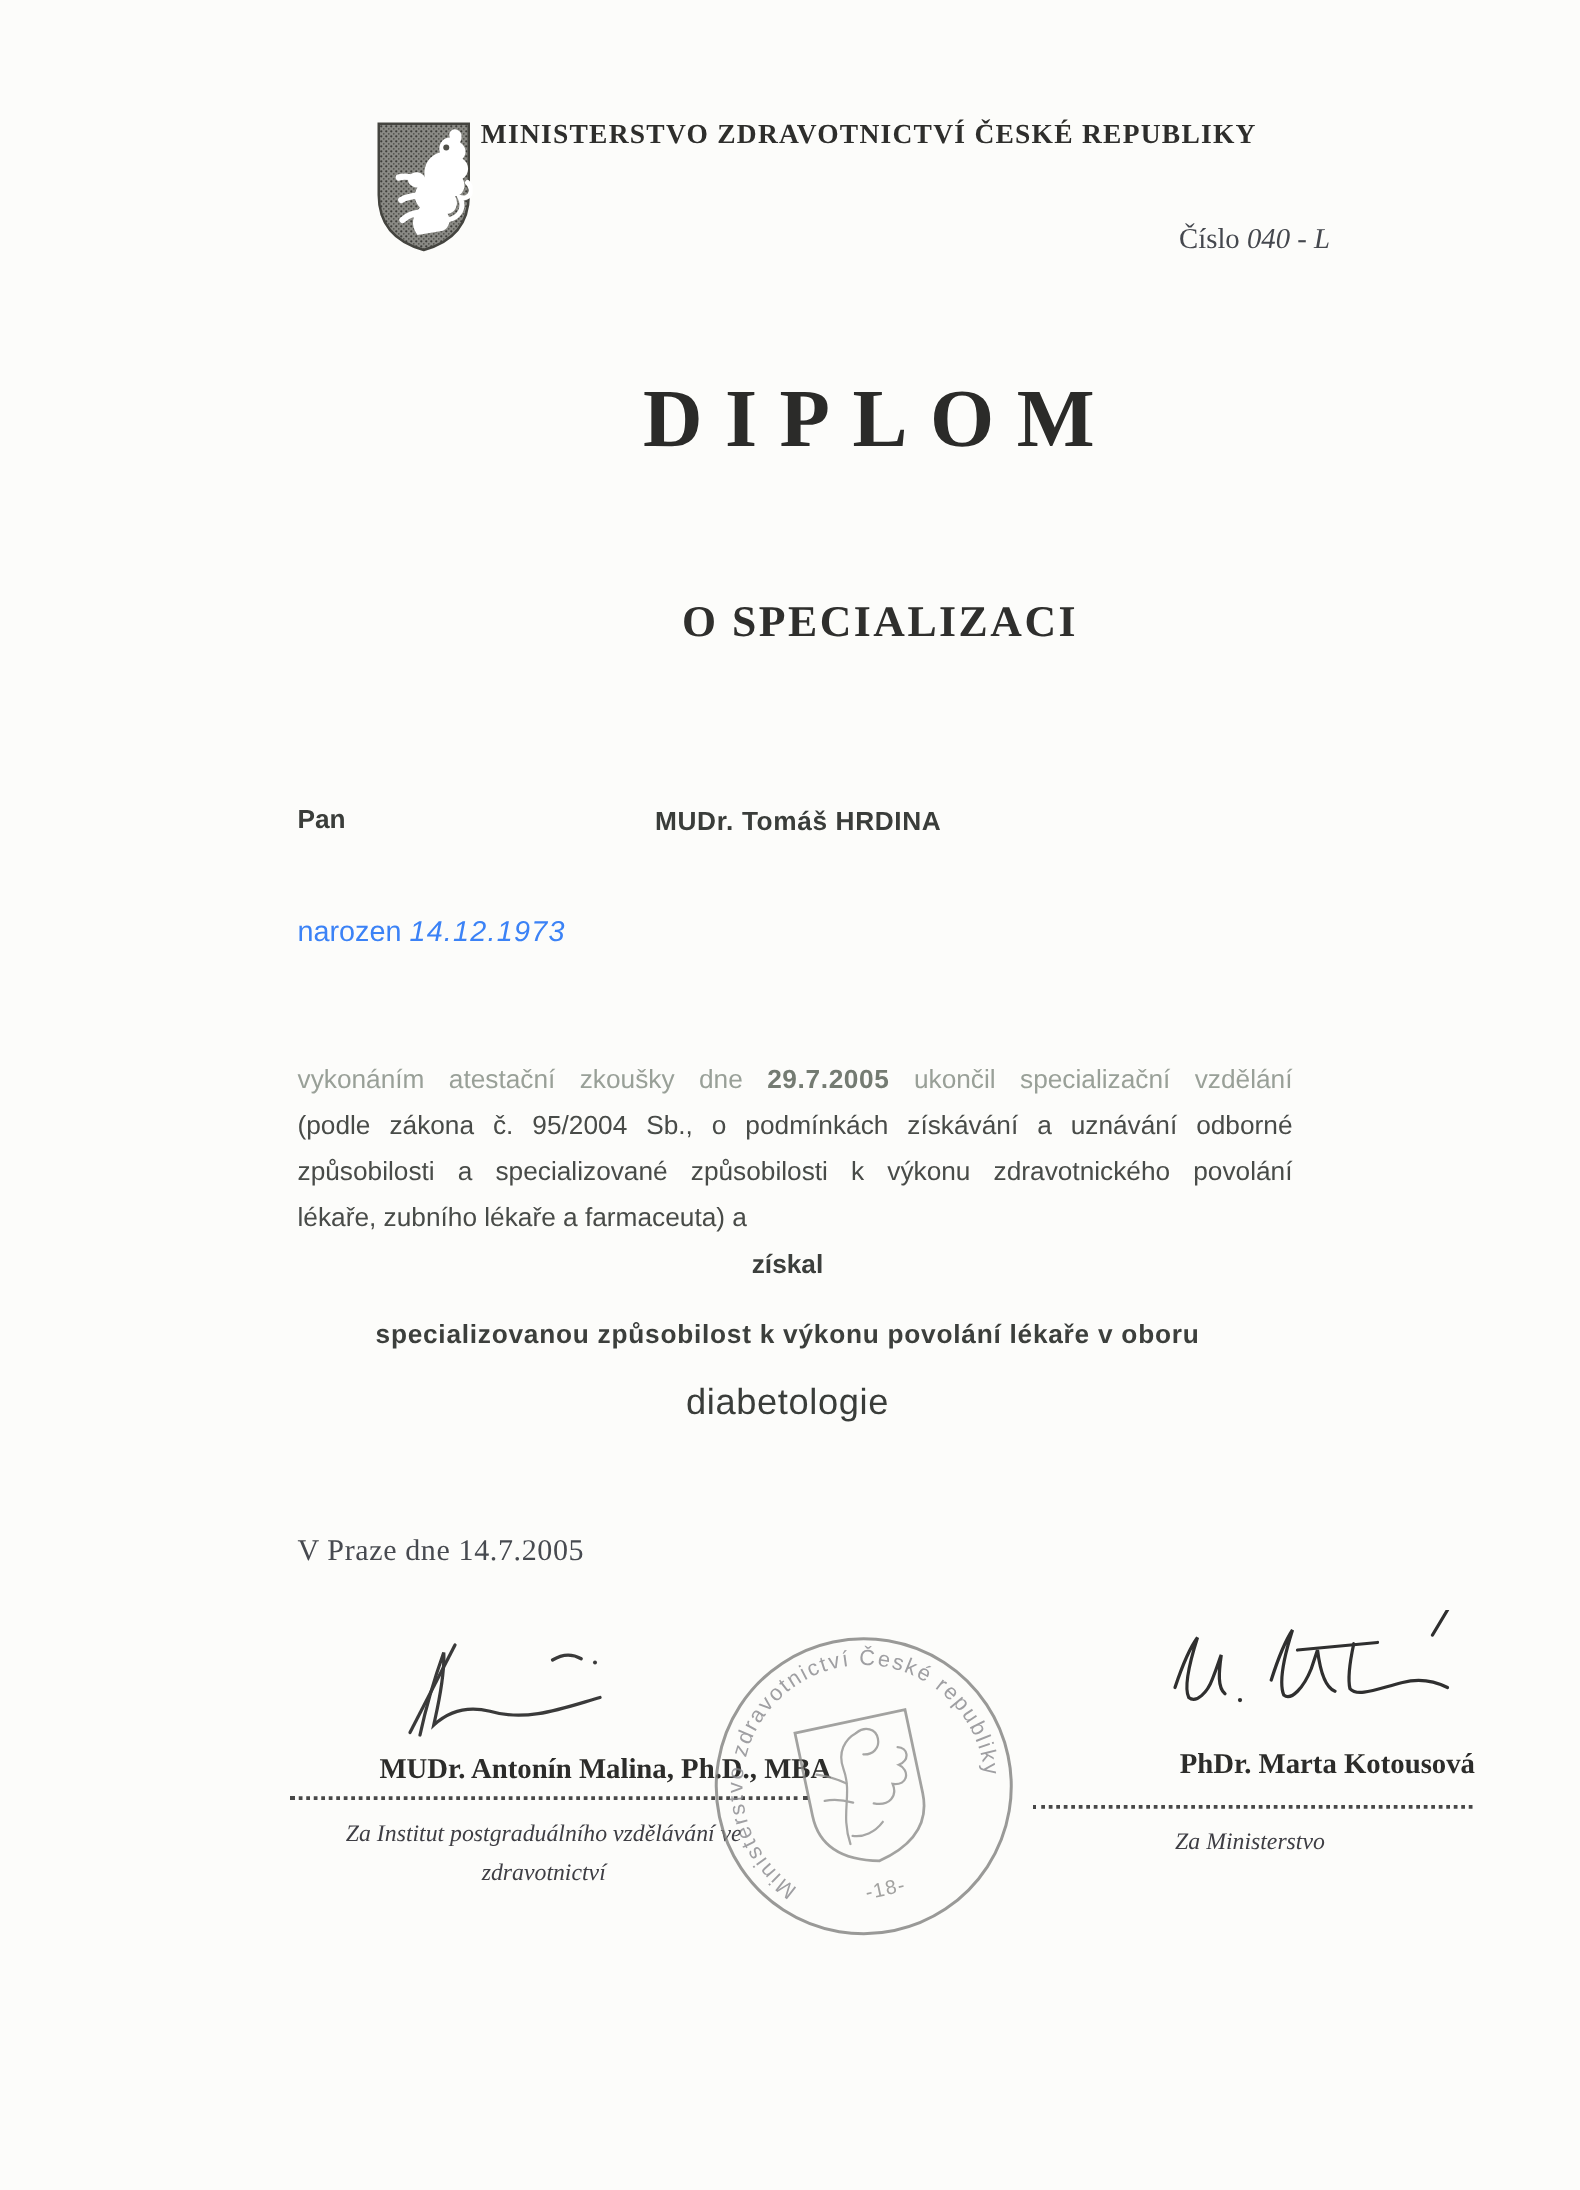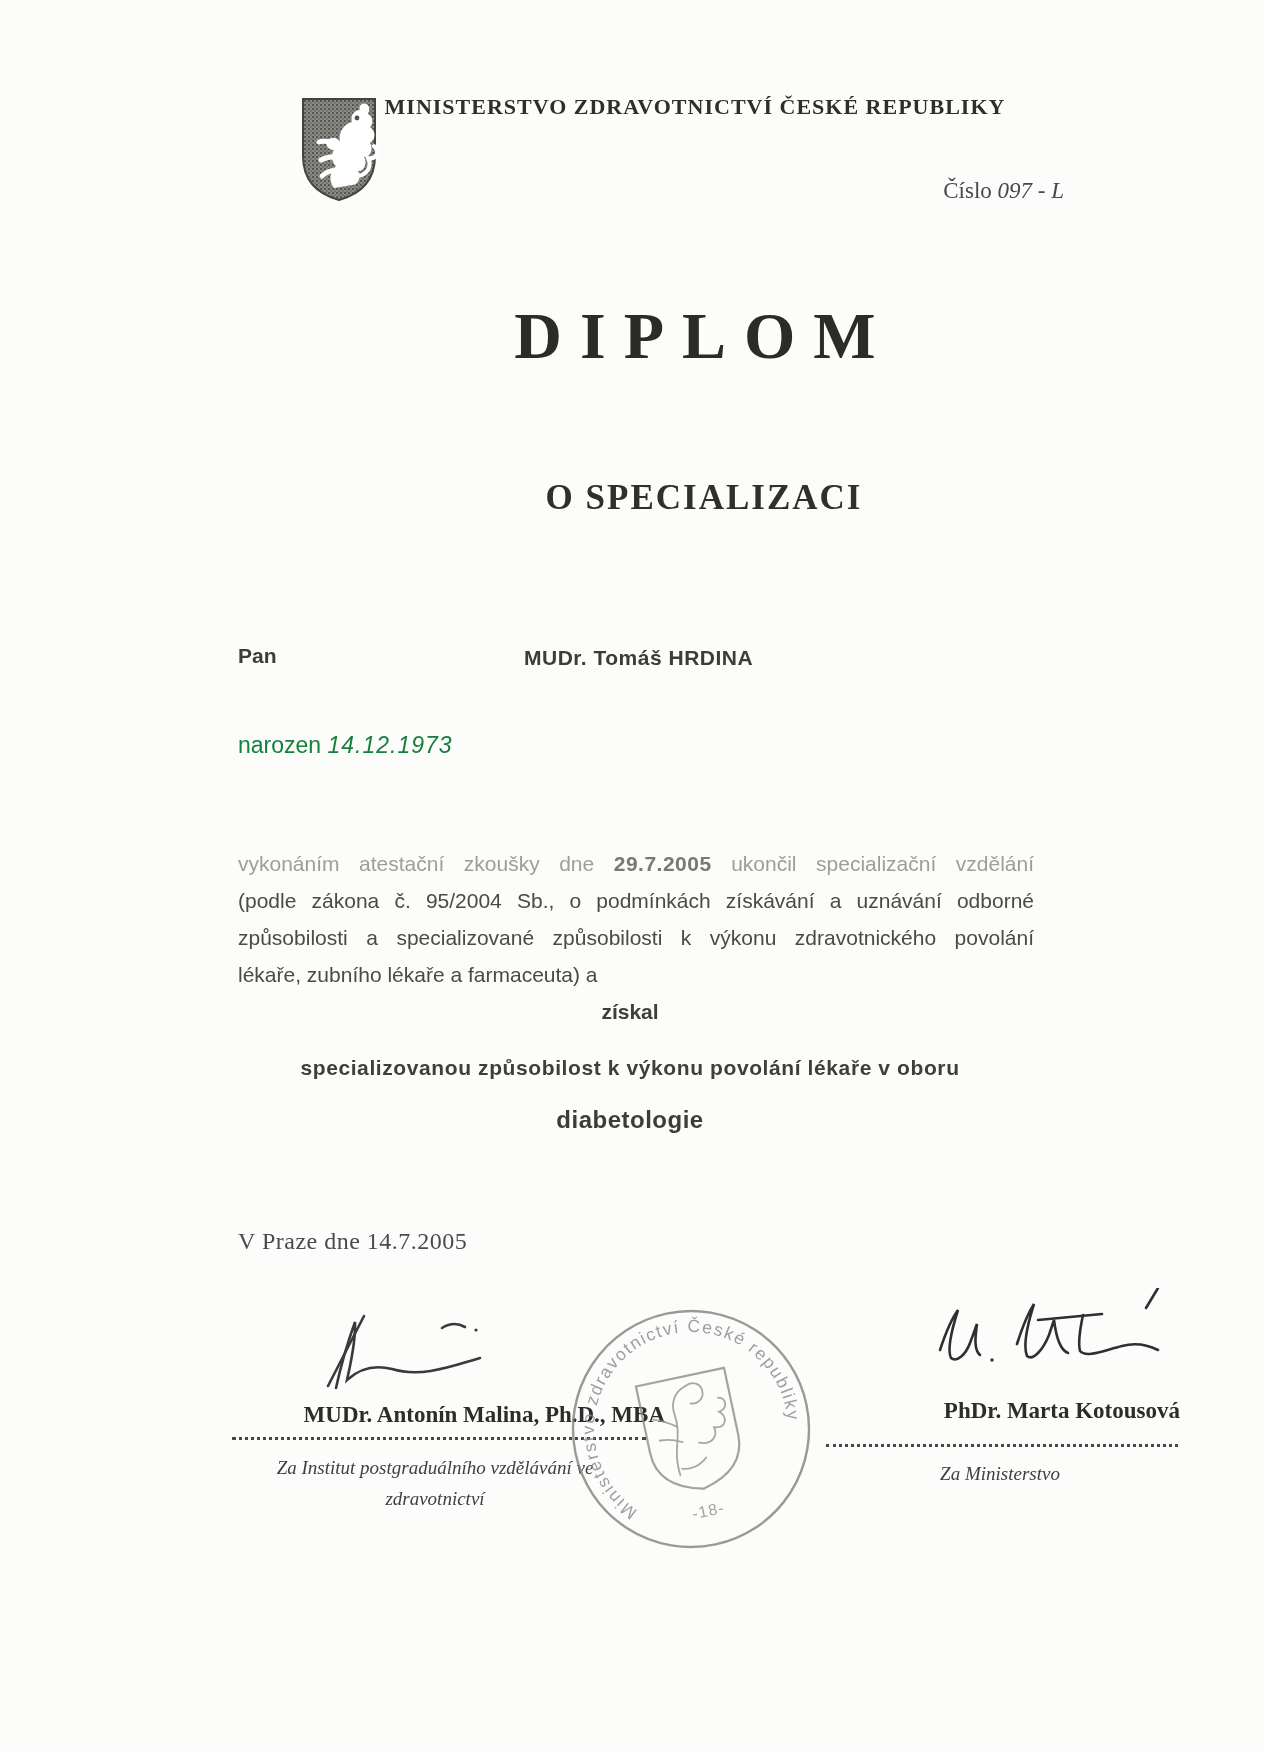--- a/index.html
+++ b/index.html
@@ -35,33 +35,33 @@
   }
   .diploma-subtitle{
     left:72px;top:478px;width:1264px;text-align:center;
     font-family:"Liberation Serif", serif;
     font-weight:700;font-size:35px;letter-spacing:2px;
     color:#2f2f2d;
   }
 
   .salutation{left:238px;top:644px;font-size:21px;font-weight:700;color:#3a3d3a;}
   .recipient-name{left:524px;top:646px;font-size:21px;font-weight:700;color:#3a3d3a;letter-spacing:.5px;}
-  .birth-row{left:238px;top:732px;font-size:23px;color:#15803d;}
+  .birth-row{left:238px;top:732px;font-size:23px;color:#3b82f6;}
   .birth-row .date{font-style:italic;letter-spacing:1px;}
 
   .body-par{left:238px;top:845px;width:796px;font-size:21px;line-height:37px;color:#45484 5;}
   .body-par .line{width:796px;color:#484b48;}
   .body-par .just{text-align:justify;text-align-last:justify;}
   .line-faded{color:#99a098 !important;}
   .line-faded b{color:#747b72;font-weight:700;letter-spacing:.5px;}
 
   .center-block{left:0px;top:0px;width:1260px;text-align:center;}
   .gained{top:1000px;font-size:21px;font-weight:700;color:#3c3f3c;text-align:center;}
   .spec-line{top:1056px;font-size:21px;font-weight:700;color:#3c3f3c;letter-spacing:.6px;}
-  .field{top:1106px;font-size:24px;font-weight:700;color:#3a3d3a;letter-spacing:.5px;}
+  .field{top:1106px;font-size:29px;font-weight:400;color:#3a3d3a;letter-spacing:.5px;}
 
   .place-date{left:238px;top:1228px;font-family:"Liberation Serif", serif;font-size:24px;color:#474a50;letter-spacing:.5px;}
 
   .sig-name{font-family:"Liberation Serif", serif;font-weight:700;font-size:23px;color:#2c2c2a;text-align:right;}
   .sig-caption{font-family:"Liberation Serif", serif;font-style:italic;font-size:19px;color:#3e3e44;text-align:center;line-height:31px;}
   .dotline{height:0;border-bottom:3px dotted #474747;}
 
   .left-name{left:205px;top:1402px;width:460px;}
   .left-dotline{left:232px;top:1437px;width:414px;}
   .left-caption{left:205px;top:1452px;width:460px;}
@@ -90,21 +90,21 @@
     <path d="M58 80 C68 78 72 70 68 62 C76 64 80 56 74 50" stroke="#ffffff" stroke-width="4" fill="none" stroke-linecap="round"></path>
     <path d="M40 50 C32 46 25 44 19 46 M44 62 C36 60 28 60 21 64 M38 74 C32 74 26 76 22 80" stroke="#ffffff" stroke-width="5" fill="none" stroke-linecap="round"></path>
     <circle cx="57" cy="22" r="2.4" fill="#50504a"></circle>
   </svg>
 </div>
 
 <div class="abs ministry-title">MINISTERSTVO ZDRAVOTNICTVÍ ČESKÉ REPUBLIKY</div>
 
 <div class="abs doc-number">
   <span>Číslo</span>
-  <span class="num">097 - L</span>
+  <span class="num">040 - L</span>
 </div>
 
 <div class="abs diploma-title">DIPLOM</div>
 <div class="abs diploma-subtitle">O SPECIALIZACI</div>
 
 <div class="abs salutation">Pan</div>
 <div class="abs recipient-name">MUDr. Tomáš HRDINA</div>
 <div class="abs birth-row">
   <span>narozen</span>
   <span class="date">14.12.1973</span>

